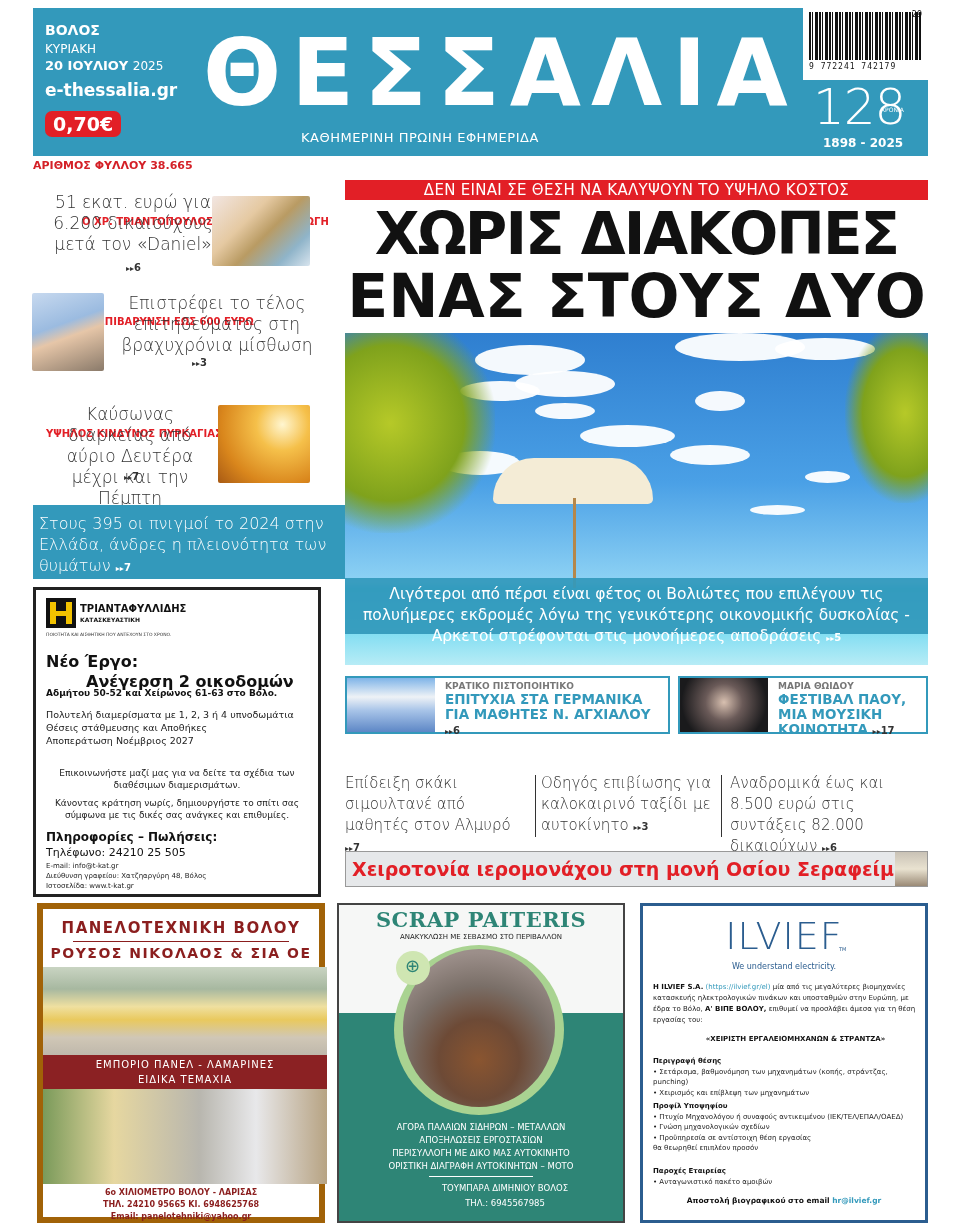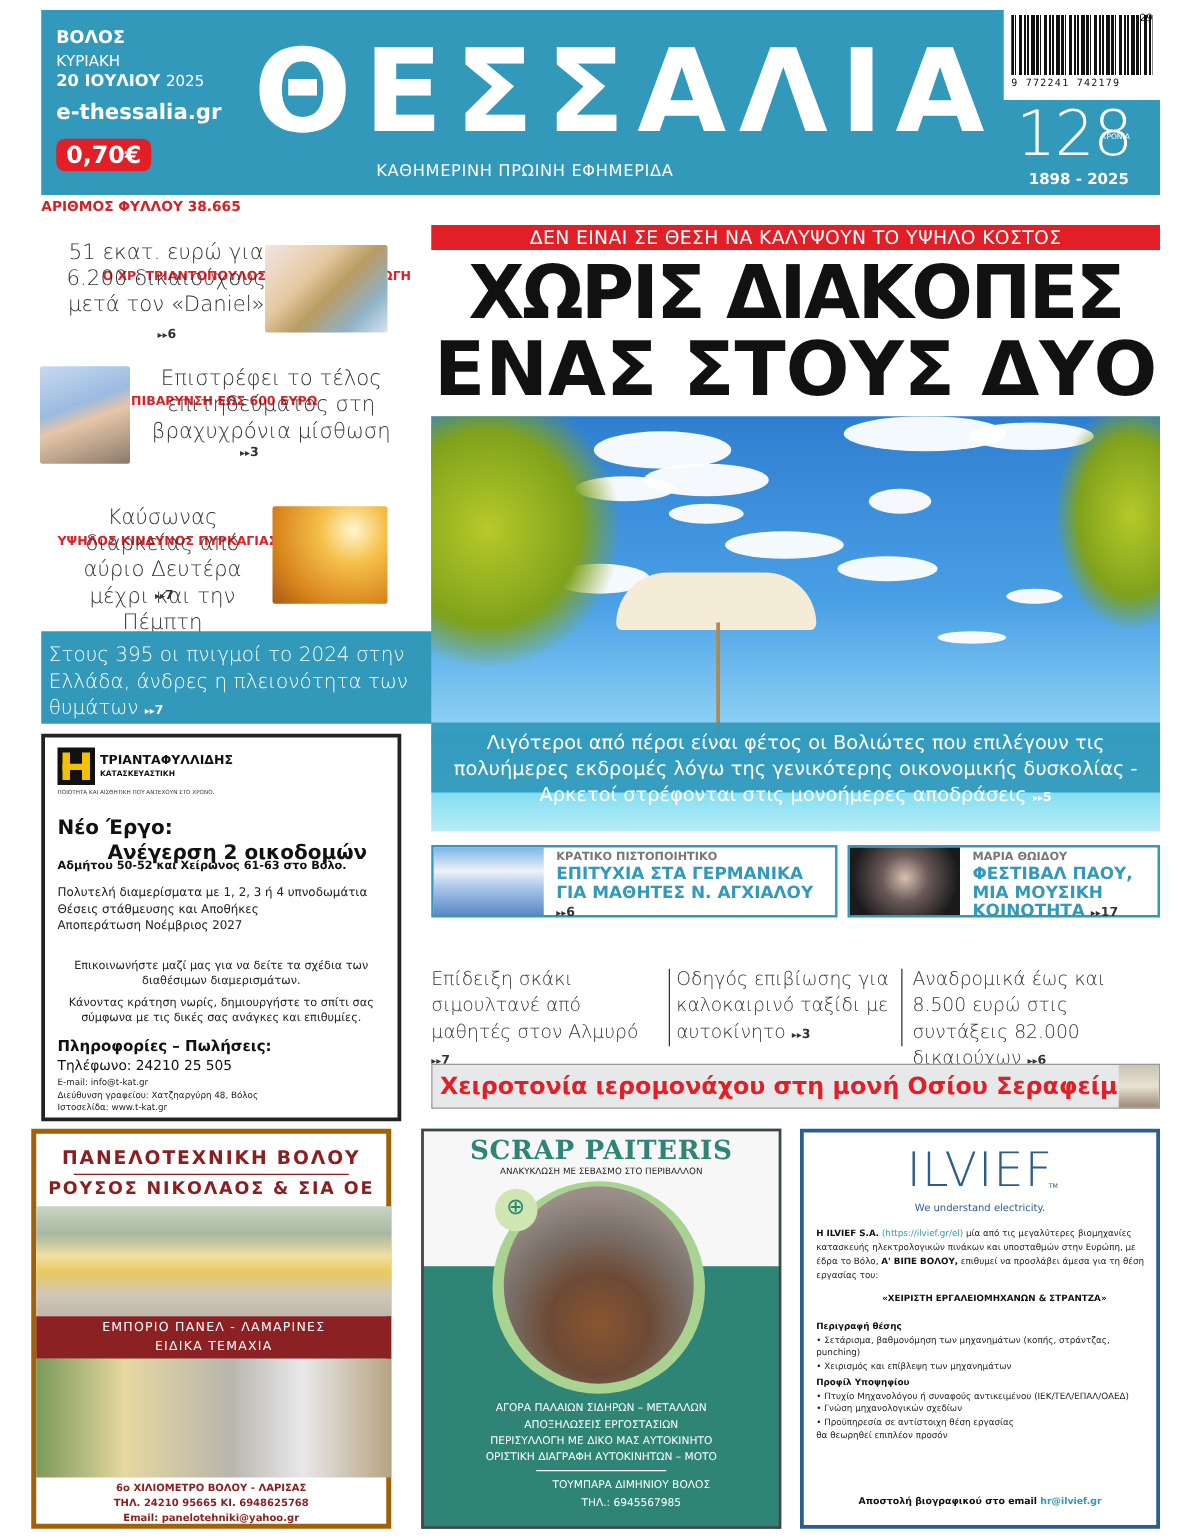--- a/index.html
+++ b/index.html
@@ -98,21 +98,21 @@
   #br2 { left: 541px; width: 180px; }
   #br3 { left: 730px; width: 200px; }
   .vsep { top: 775px; width: 1px; height: 62px; background: #333; }
 
   #banner { left: 345px; top: 851px; width: 583px; height: 36px; background: #e6e8ea; border: 1px solid #999; }
   #banner-text { position: absolute; left: 6px; top: 6px; font-size: 19px; font-weight: bold; color: #e21f26; }
   #banner-text .ref { color: #333; }
   #banner-img { position: absolute; right: 0; top: 0; width: 32px; height: 34px; background: linear-gradient(180deg,#c9c2b6,#e9e2d0 50%,#9a8a76); }
 
   
-  #ad2 { left: 25px; top: 903px; width: 288px; height: 320px; border: 4px solid #a16207; background: #fff; }
+  #ad2 { left: 37px; top: 903px; width: 288px; height: 320px; border: 6px solid #a16207; background: #fff; }
   #ad2-t1 { position: absolute; left: 0; right: 0; top: 10px; text-align: center; font-size: 15px; color: #8b1e1e; font-weight: bold; letter-spacing: 1.5px; }
   #ad2-line { position: absolute; left: 30px; right: 30px; top: 32px; height: 1px; background: #8b1e1e; }
   #ad2-t2 { position: absolute; left: 0; right: 0; top: 36px; text-align: center; font-size: 14px; color: #8b1e1e; font-weight: bold; letter-spacing: 1.5px; }
   #ad2-img1 { position: absolute; left: 0; top: 58px; width: 284px; height: 88px; background: linear-gradient(180deg,#c9d4c2 0%,#a7b8a0 25%,#efe0a0 45%,#e9c95e 60%,#d0c7b6 80%,#bfb8ab 100%); }
   #ad2-band { position: absolute; left: 0; top: 146px; width: 284px; height: 34px; background: #8b2123; color: #fff; text-align: center; font-size: 10px; line-height: 15px; padding-top: 2px; letter-spacing: 1px; }
   #ad2-img2 { position: absolute; left: 0; top: 180px; width: 284px; height: 95px; background: linear-gradient(90deg,#7a9a5a 0%,#e6d7a0 25%,#b8b6ae 55%,#e8e8ea 75%,#b7a383 100%); }
   #ad2-foot { position: absolute; left: 0; right: 0; top: 278px; text-align: center; font-size: 8px; line-height: 12px; color: #8b1e1e; font-weight: bold; }
 
   
   #ad3 { left: 337px; top: 903px; width: 288px; height: 320px; border: 2px solid #444; background: #2e8576; overflow: hidden; }
@@ -312,17 +312,21 @@
     <div>• Σετάρισμα, βαθμονόμηση των μηχανημάτων (κοπής, στράντζας, punching)</div>
     <div>• Χειρισμός και επίβλεψη των μηχανημάτων</div>
   </div>
   <div id="ad4-sec2" class="ad4-sec">
     <div class="h">Προφίλ Υποψηφίου</div>
     <div>• Πτυχίο Μηχανολόγου ή συναφούς αντικειμένου (ΙΕΚ/ΤΕΛ/ΕΠΑΛ/ΟΑΕΔ)</div>
     <div>• Γνώση μηχανολογικών σχεδίων</div>
     <div>• Προϋπηρεσία σε αντίστοιχη θέση εργασίας</div>
     <div>θα θεωρηθεί επιπλέον προσόν</div>
   </div>
+  <div id="ad4-sec3" class="ad4-sec">
+    <div class="h">Παροχές Εταιρείας</div>
+    <div>• Ανταγωνιστικό πακέτο αμοιβών</div>
+  </div>
   <div id="ad4-foot">
     <span>Αποστολή βιογραφικού στο email</span>
     <span class="mail">hr@ilvief.gr</span>
   </div>
 </div>
 
 </body></html>

